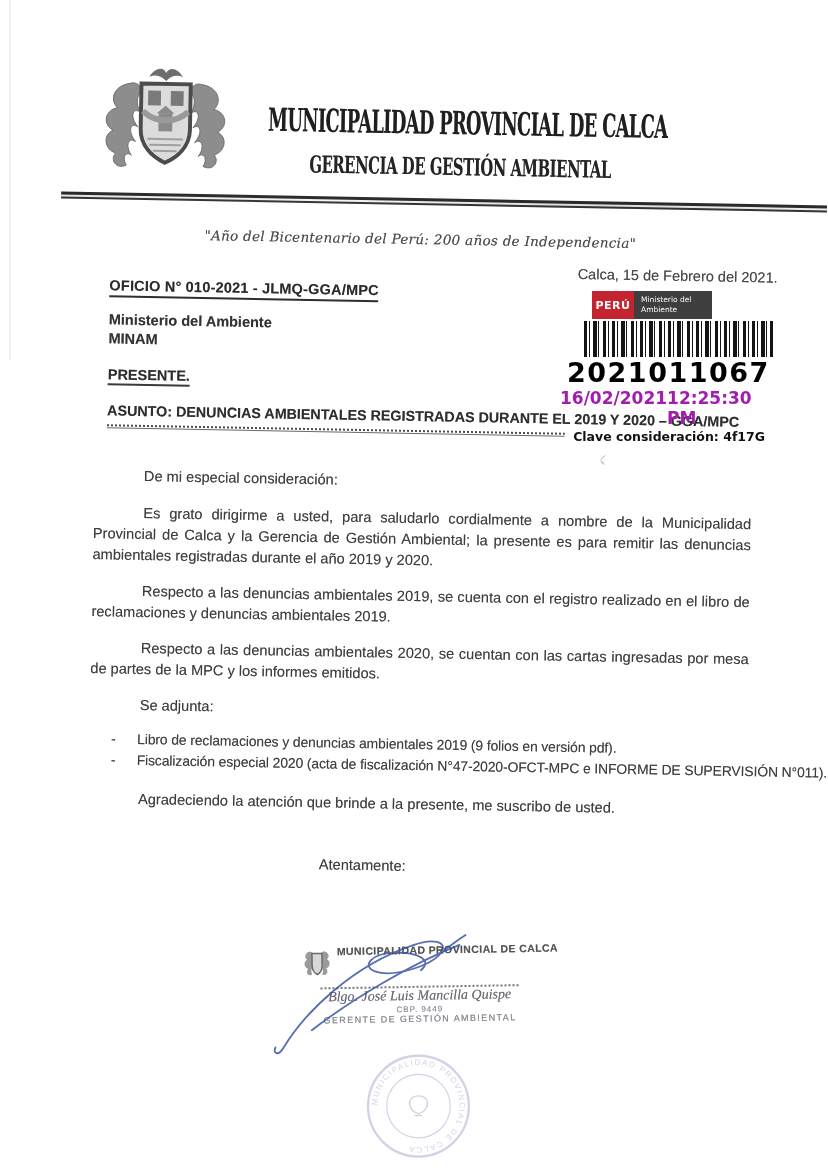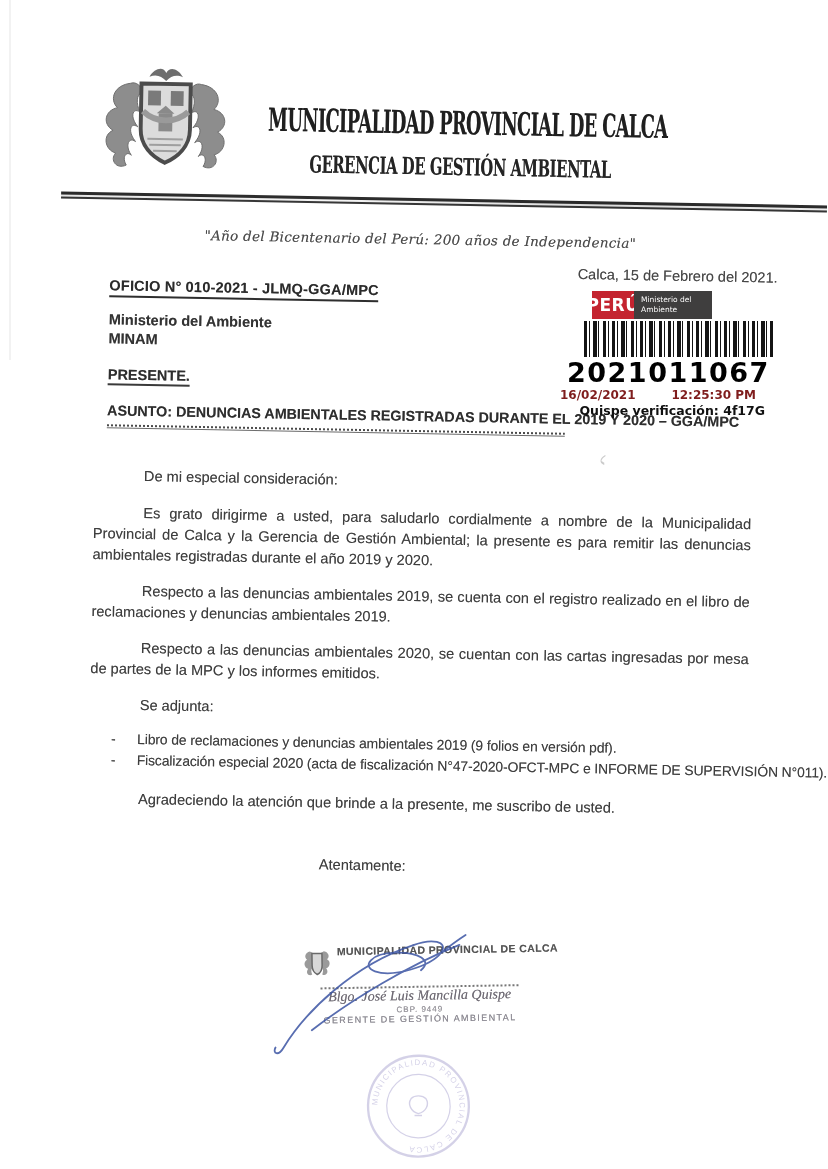--- a/index.html
+++ b/index.html
@@ -63,31 +63,31 @@
   .sig-lic{position:absolute;left:54px;top:69px;width:214px;text-align:center;
         font-size:8px;color:#9a97a0;letter-spacing:1px;}
   .sig-role{position:absolute;left:54px;top:78px;width:214px;text-align:center;
         font-size:9px;color:#8e8b96;letter-spacing:1.4px;}
   .sig-ink{position:absolute;left:268px;top:918px;width:230px;height:145px;}
   .round-stamp{position:absolute;left:372px;top:1050px;width:112px;height:112px;opacity:.32;}
 
   
   .dstamp{position:absolute;left:560px;top:291px;width:210px;font-family:"DejaVu Sans",sans-serif;}
   .dstamp-head{display:flex;margin-left:32px;height:28px;}
-  .dstamp-peru{width:42px;background:var(--stamp-red,#c42430);color:#fff;font-weight:bold;font-size:17px;
+  .dstamp-peru{width:42px;background:var(--stamp-red,#c42430);color:#fff;font-weight:bold;font-size:11px;
         display:flex;align-items:center;justify-content:center;letter-spacing:.5px;}
   .dstamp-min{width:78px;background:var(--stamp-dark,#3f3e3e);color:#fff;font-size:7.5px;line-height:1.3;
         padding:4px 0 0 7px;box-sizing:border-box;}
   .barcode{margin:2px 0 0 24px;width:186px;height:36px;border-right:3px solid #141414;
         background:repeating-linear-gradient(90deg,
           #141414 0 3px,#fff 3px 5px,#141414 5px 6px,#fff 6px 9px,
           #141414 9px 13px,#fff 13px 14px,#141414 14px 15px,#fff 15px 19px,
           #141414 19px 22px,#fff 22px 24px,#141414 24px 25px,#fff 25px 28px);}
   .dstamp-num{margin-left:7px;font-size:27px;font-weight:bold;letter-spacing:1.5px;color:#000;}
-  .dstamp-dt{display:flex;justify-content:space-between;width:196px;font-size:12px;font-weight:bold;color:#7f1d1d;}
+  .dstamp-dt{display:flex;justify-content:space-between;width:196px;font-size:17px;font-weight:bold;color:#a21caf;}
   .dstamp-ver{width:205px;text-align:right;font-size:12.5px;font-weight:bold;color:#111;margin-top:1px;}
 
   .edge-line{position:absolute;left:9px;top:0;width:2px;height:360px;background:rgba(0,0,0,.05);}
 </style>
 </head>
 <body>
 
 <div class="page">
   <div class="edge-line"></div>
 
@@ -182,15 +182,15 @@
     <div class="dstamp-head">
       <div class="dstamp-peru">PERÚ</div>
       <div class="dstamp-min">Ministerio del Ambiente</div>
     </div>
     <div class="barcode"></div>
     <div class="dstamp-num">2021011067</div>
     <div class="dstamp-dt">
       <span>16/02/2021</span>
       <span>12:25:30  PM</span>
     </div>
-    <div class="dstamp-ver">Quispe verificación: 4f17G</div>
+    <div class="dstamp-ver">Clave consideración: 4f17G</div>
   </div>
 </div>
 
 </body></html>

